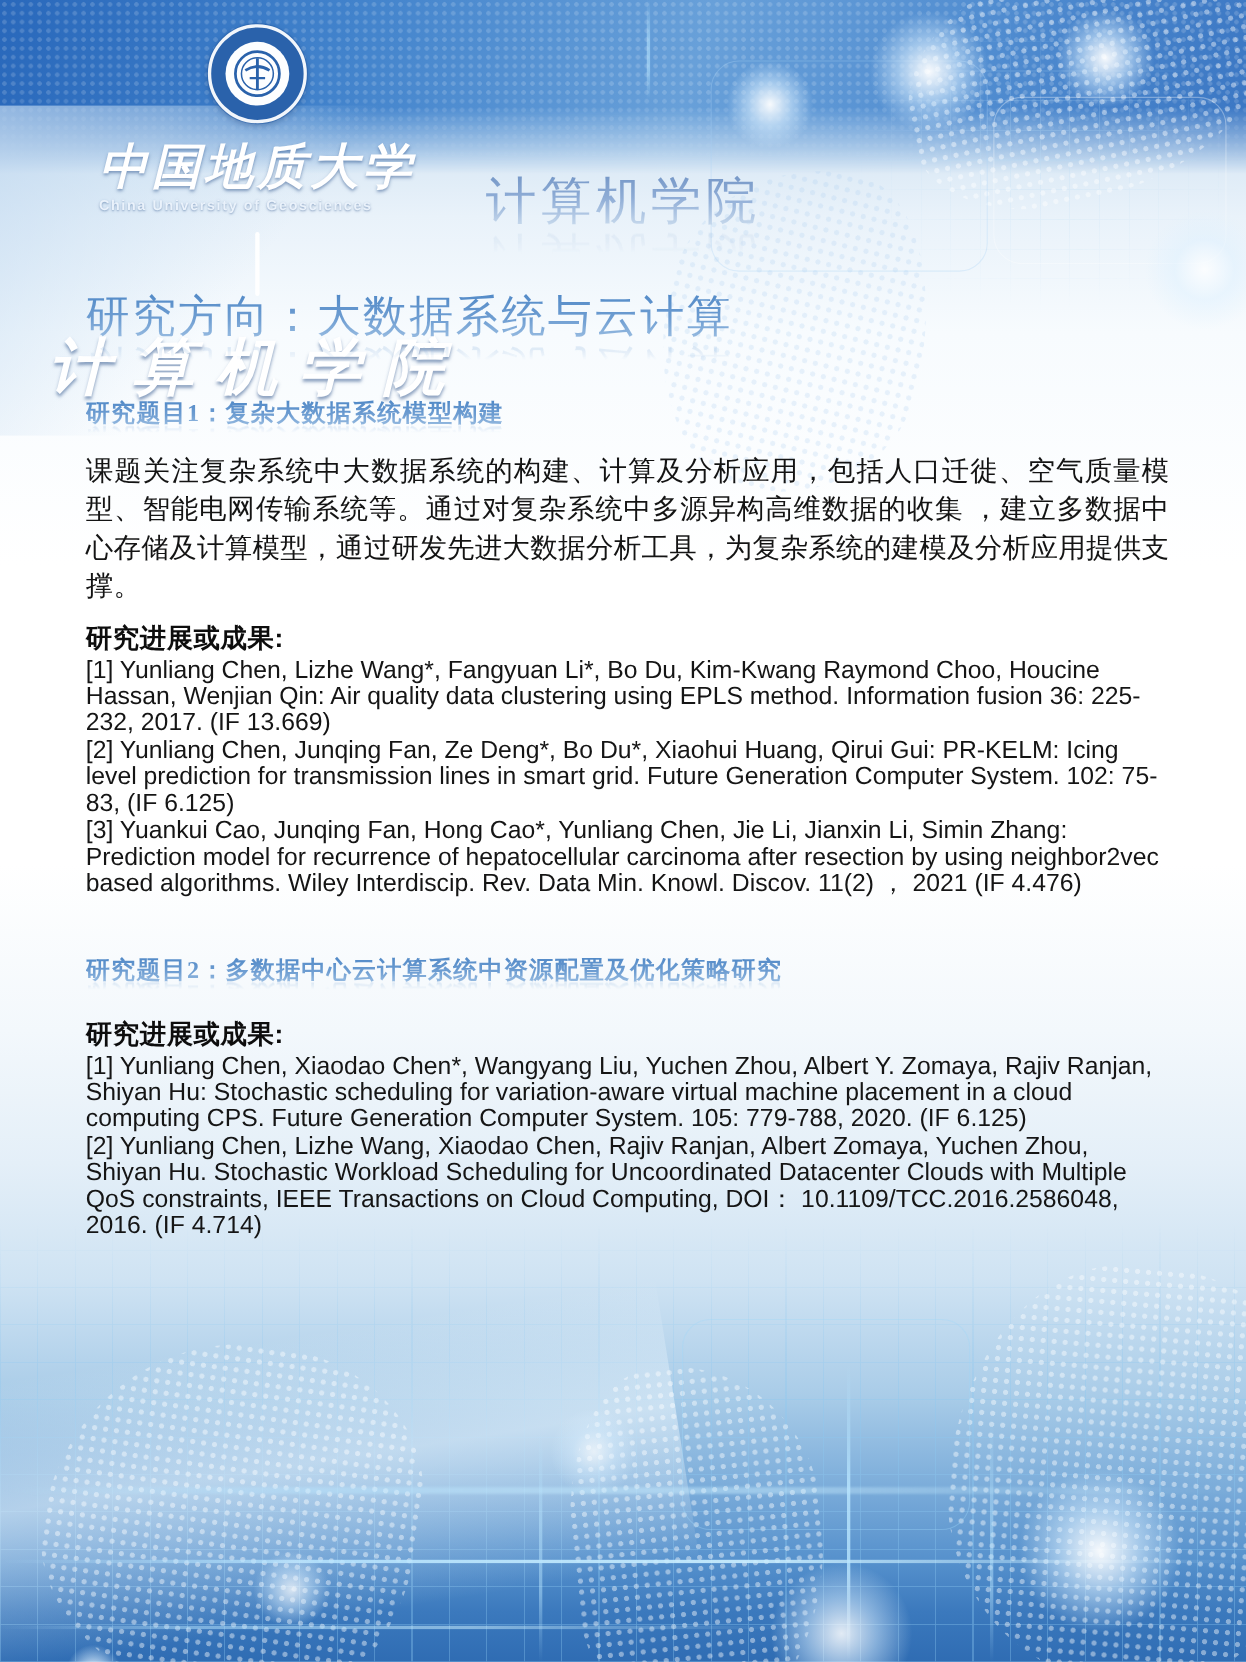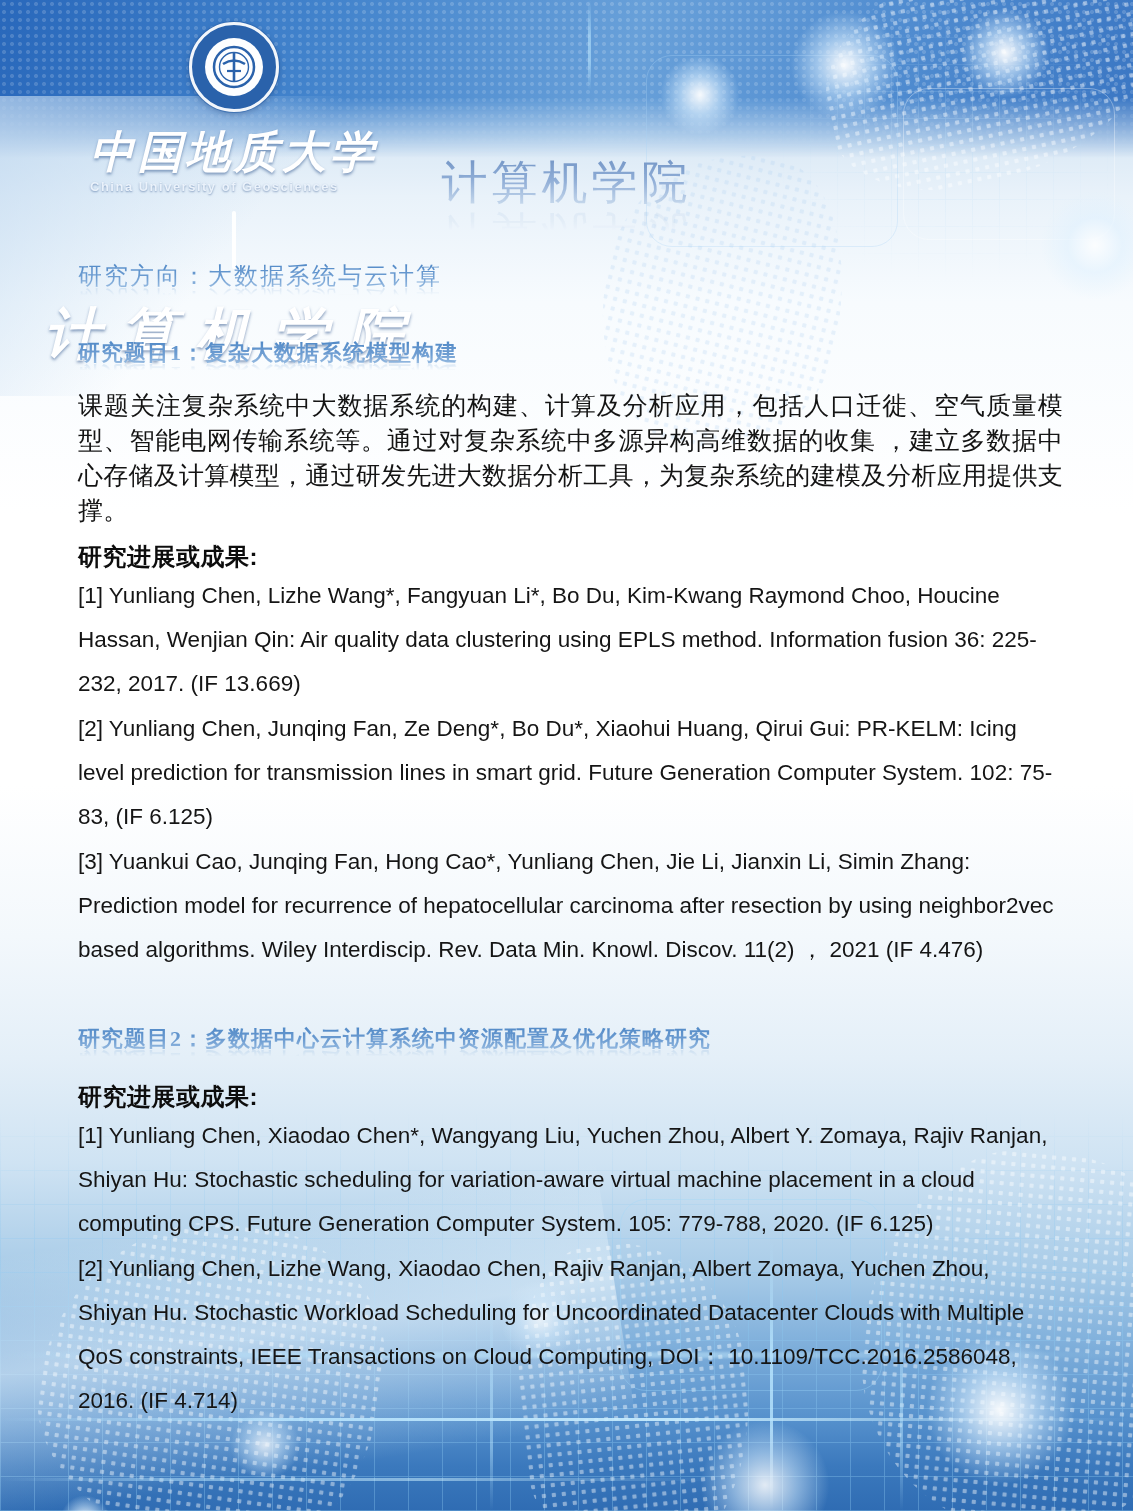--- a/index.html
+++ b/index.html
@@ -104,28 +104,28 @@
     -webkit-background-clip:text;background-clip:text;color:transparent;
     -webkit-box-reflect:below -12px linear-gradient(transparent 55%,rgba(255,255,255,.45));
   }
   .content{margin:46px 70px 0 78px;}
   .blue-heading{
     font-family:"Liberation Serif","DejaVu Serif",serif;font-weight:normal;margin:0;
     background:linear-gradient(180deg,#4a84c4 0%,#6f9ed2 55%,#a9c8e7 100%);
     -webkit-background-clip:text;background-clip:text;color:transparent;
     -webkit-box-reflect:below -9px linear-gradient(transparent 62%,rgba(255,255,255,.5));
   }
-  .direction-heading{font-size:24px;letter-spacing:2px;}
+  .direction-heading{font-size:40px;letter-spacing:2px;}
   .topic-heading{font-size:22px;letter-spacing:1px;margin-top:46px;font-weight:bold;}
   .topic-heading.second{margin-top:52px;}
   .desc{font-size:25px;line-height:35px;color:#141414;margin:20px 0 0 0;font-weight:500;
         text-align:justify;letter-spacing:.2px;}
   .results-label{font-size:24px;color:#0d0d0d;font-weight:bold;margin:13px 0 0 0;letter-spacing:.5px;}
   .results-label.second{margin-top:27px;}
-  .ref{font-size:22.5px;line-height:44px;color:#151515;margin:1px 0 0 0;font-weight:normal;}
+  .ref{font-size:22.5px;line-height:24px;color:#151515;margin:1px 0 0 0;font-weight:normal;}
 </style>
 </head>
 <body>
 
 <div class="page">
 
   <div class="layer header-band"></div>
   <div class="layer dots dots-header"></div>
   <div class="layer grid grid-tr"></div>
   <div class="layer map-blob light blob-tr"></div>

